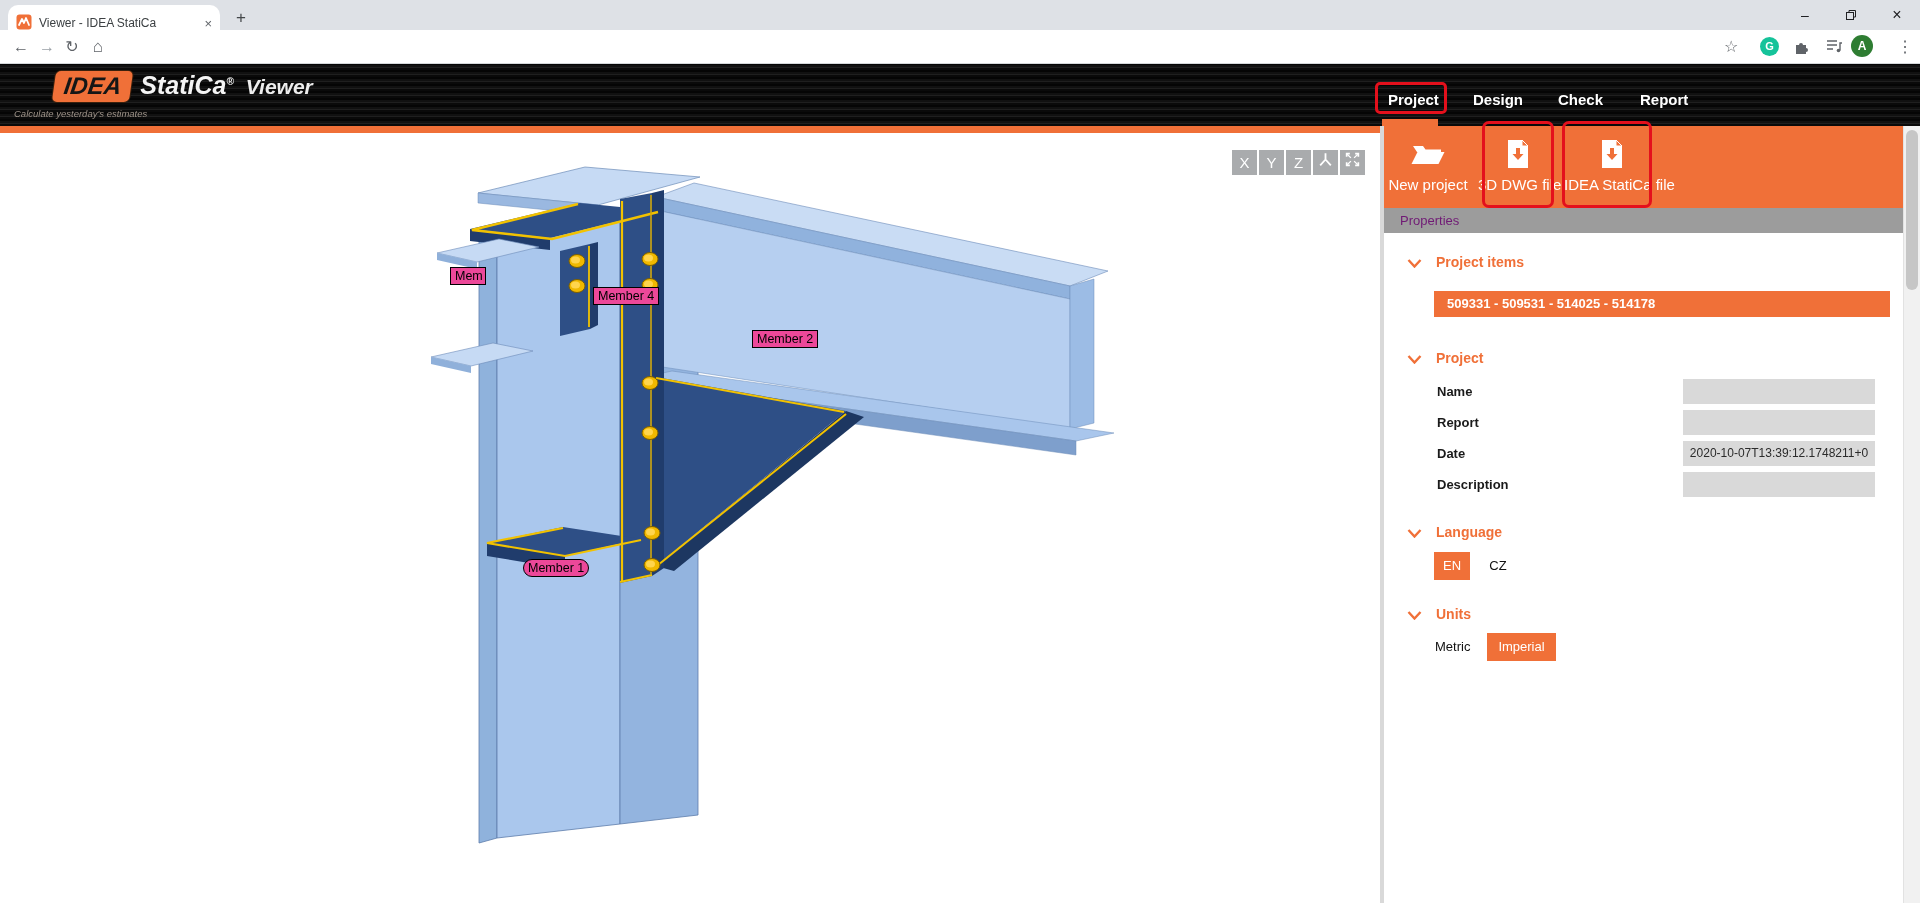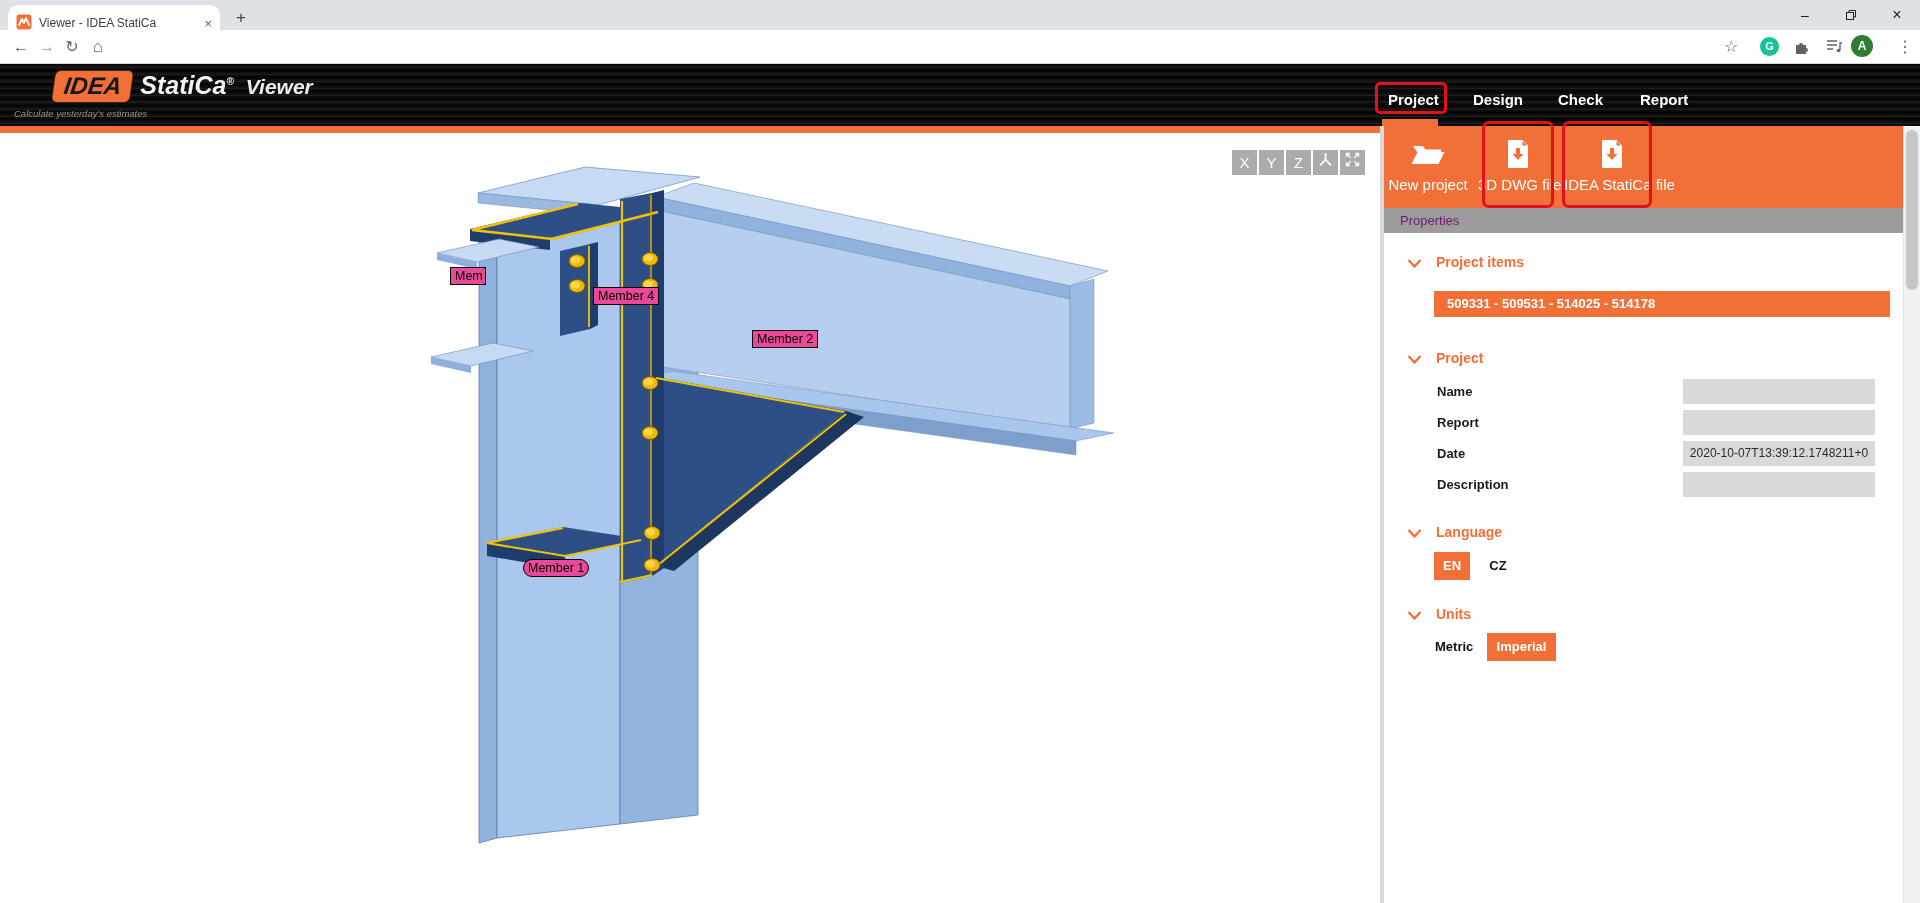--- a/index.html
+++ b/index.html
@@ -63,21 +63,21 @@
   .rb-label { font-size:15px; margin-top:4px; white-space:nowrap; }
   .props-bar { position:absolute; left:0; top:82px; width:536px; height:25px; background:#9c9c9c; }
   .props-bar span { display:block; margin-left:16px; line-height:25px; color:#701a75; font-weight:normal; font-size:13px; }
   .sec-chevron { position:absolute; left:23px; }
   .sec-title { position:absolute; left:52px; font-size:14px; font-weight:bold; color:#f07038; }
   .pi-item { position:absolute; left:50px; top:165px; width:456px; height:26px; background:#f07038;
              color:#fff; font-weight:bold; font-size:13px; line-height:26px; padding-left:13px; }
   .fld-label { position:absolute; left:53px; font-size:13px; font-weight:bold; color:#1a1a1a; line-height:25px; }
   .fld-input { position:absolute; left:299px; width:192px; height:25px; background:#d9d9d9;
                font-size:12px; color:#2b2b2b; text-align:center; line-height:25px; overflow:hidden; white-space:nowrap; }
-  .toggle { position:absolute; height:28px; font-size:13px; font-weight:bold; text-align:center; line-height:28px; }
+  .toggle { position:absolute; height:28px; font-size:13px; font-weight:normal; text-align:center; line-height:28px; }
   .toggle.on { background:#f07038; color:#fff; }
   .toggle.off { color:#111; }
   .scrollbar { position:absolute; left:1903px; top:126px; width:17px; height:777px; background:#f1f1f1;
                border-left:1px solid #e2e2e2; z-index:40; }
   .scroll-thumb { position:absolute; left:2px; top:4px; width:12px; height:160px; background:#c6c6c6; border-radius:6px; }
 </style>
 </head>
 <body>
 
 <div class="screen">

